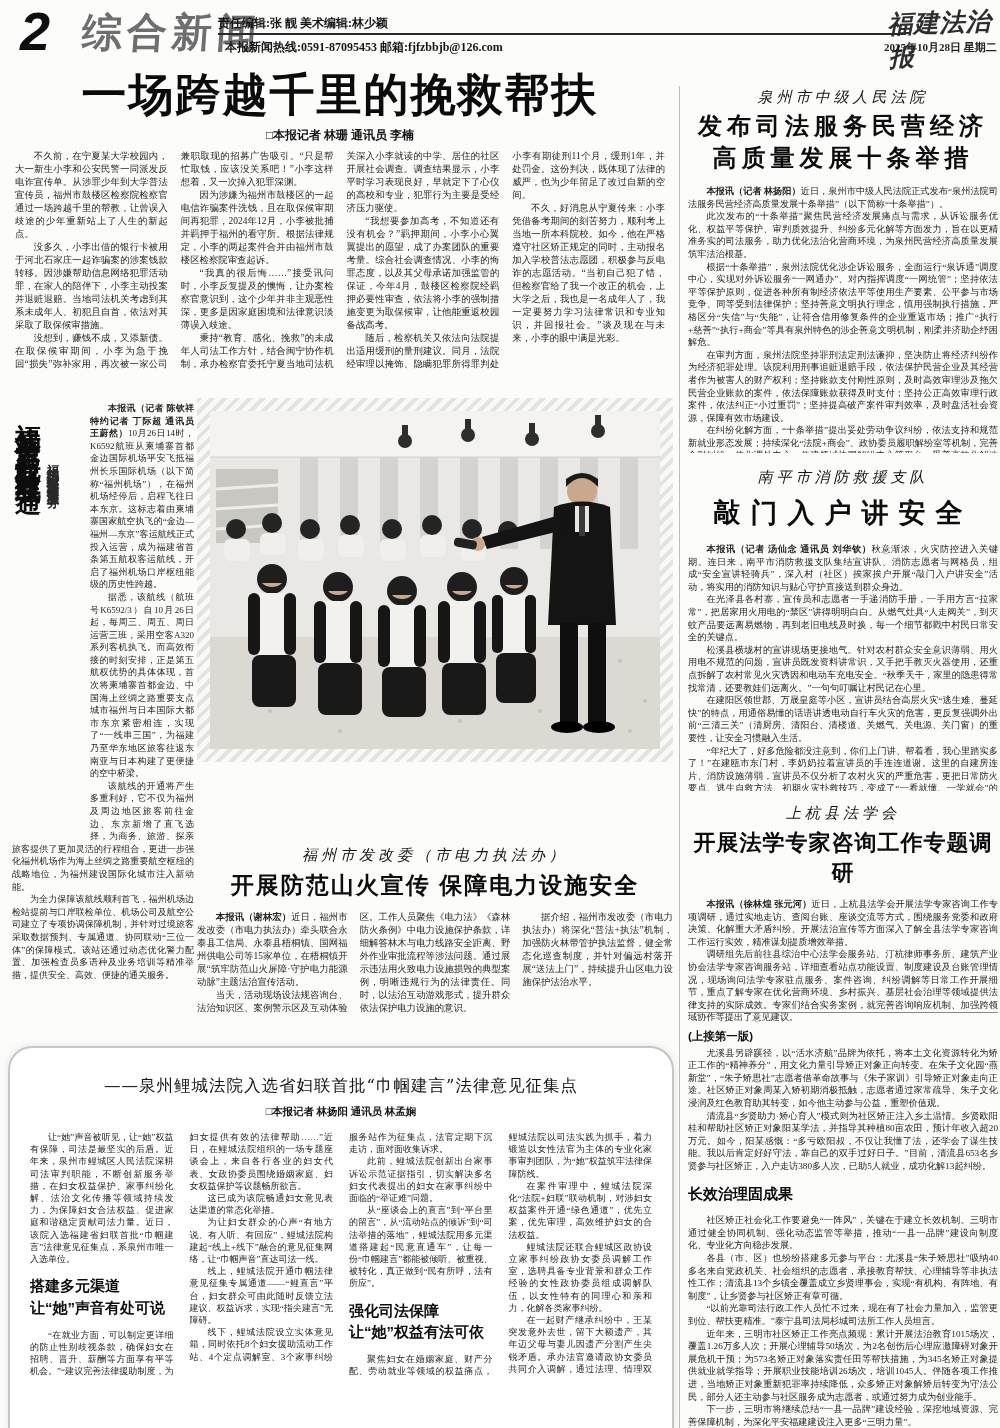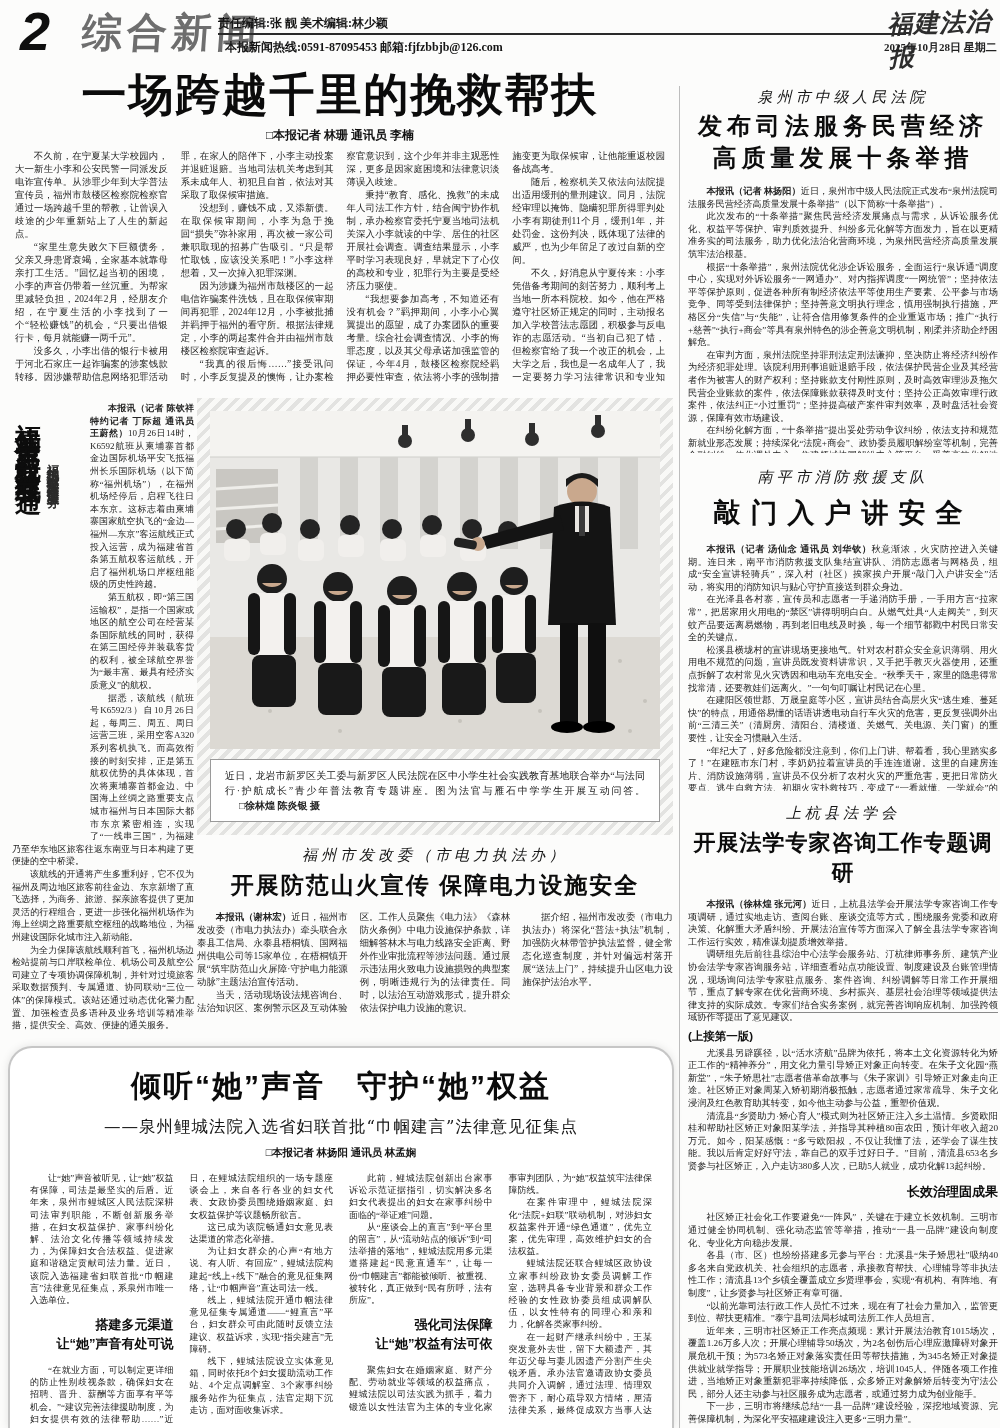--- a/index.html
+++ b/index.html
@@ -62,21 +62,21 @@
   .fire .headline{text-align:center;font-family:"Liberation Sans",sans-serif;font-size:27px;font-weight:900;
             letter-spacing:10px;margin-top:8px;color:#0c0c0c;}
   .fire .body{margin-top:12px;height:248px;overflow:hidden;}
   .law{top:804px;}
   .law .headline{text-align:center;font-family:"Liberation Sans",sans-serif;font-size:22px;font-weight:900;
             letter-spacing:1px;margin-top:5px;color:#0c0c0c;}
   .law .body{margin-top:10px;height:134px;overflow:hidden;}
   
   .cont{left:688px;top:1030px;width:310px;height:398px;overflow:hidden;}
   .cont-label{font-family:"Liberation Sans",sans-serif;font-weight:bold;font-size:11.5px;color:#111;margin-bottom:4px;}
-  .subhead{text-align:right;font-family:"Liberation Sans",sans-serif;font-weight:900;font-size:13px;
+  .subhead{text-align:left;font-family:"Liberation Sans",sans-serif;font-weight:900;font-size:15px;
             line-height:1.45;margin:10px 0;white-space:pre-line;color:#0d0d0d;text-indent:0;}
   
   .women-box{left:8px;top:1046px;width:666px;height:382px;box-sizing:border-box;background:#fff;
             border:2px solid #c6c6c6;border-bottom:none;border-radius:24px 24px 0 0;
             box-shadow:0 0 8px rgba(0,0,0,.10);padding:18px 20px 0;overflow:hidden;}
   .women-title{text-align:center;font-family:"Liberation Sans",sans-serif;font-size:30px;font-weight:900;
             letter-spacing:2px;color:#0b0b0b;}
   .women-subtitle{text-align:center;font-family:"DejaVu Serif",serif;font-size:16.5px;color:#161616;
             margin-top:9px;letter-spacing:1px;}
   .women-byline{text-align:center;font-size:10.5px;font-weight:bold;color:#141414;margin-top:8px;}
@@ -95,39 +95,37 @@
   <div class="abs hotline-line">本报新闻热线:0591-87095453 邮箱:fjfzbbjb@126.com</div>
   <div class="abs paper-logo">福建法治报</div>
   <div class="abs date-line">2025年10月28日 星期二</div>
 
   <div class="abs v-divider"></div>
 
   <div class="abs lead-headline">一场跨越千里的挽救帮扶</div>
   <div class="abs lead-byline">□本报记者 林珊 通讯员 李楠</div>
   <div class="abs lead-cols">
       <p class="para">不久前，在宁夏某大学校园内，大一新生小李和公安民警一同派发反电诈宣传单。从涉罪少年到大学普法宣传员，福州市鼓楼区检察院检察官通过一场跨越千里的帮教，让曾误入歧途的少年重新站上了人生的新起点。</p>
-      <p class="para">“家里生意失败欠下巨额债务，父亲又身患肾衰竭，全家基本就靠母亲打工生活。”回忆起当初的困境，小李的声音仍带着一丝沉重。为帮家里减轻负担，2024年2月，经朋友介绍，在宁夏生活的小李找到了一个“轻松赚钱”的机会，“只要出借银行卡，每月就能赚一两千元”。</p>
       <p class="para">没多久，小李出借的银行卡被用于河北石家庄一起诈骗案的涉案钱款转移。因涉嫌帮助信息网络犯罪活动罪，在家人的陪伴下，小李主动投案并退赃退赔。当地司法机关考虑到其系未成年人、初犯且自首，依法对其采取了取保候审措施。</p>
       <p class="para">没想到，赚钱不成，又添新债。在取保候审期间，小李为急于挽回“损失”弥补家用，再次被一家公司兼职取现的招募广告吸引。“只是帮忙取钱，应该没关系吧！”小李这样想着，又一次掉入犯罪深渊。</p>
       <p class="para">因为涉嫌为福州市鼓楼区的一起电信诈骗案件洗钱，且在取保候审期间再犯罪，2024年12月，小李被批捕并羁押于福州的看守所。根据法律规定，小李的两起案件合并由福州市鼓楼区检察院审查起诉。</p>
       <p class="para">“我真的很后悔……”接受讯问时，小李反复提及的懊悔，让办案检察官意识到，这个少年并非主观恶性深，更多是因家庭困境和法律意识淡薄误入歧途。</p>
       <p class="para">秉持“教育、感化、挽救”的未成年人司法工作方针，结合闽宁协作机制，承办检察官委托宁夏当地司法机关深入小李就读的中学、居住的社区开展社会调查。调查结果显示，小李平时学习表现良好，早就定下了心仪的高校和专业，犯罪行为主要是受经济压力驱使。</p>
       <p class="para">“我想要参加高考，不知道还有没有机会？”羁押期间，小李小心翼翼提出的愿望，成了办案团队的重要考量。综合社会调查情况、小李的悔罪态度，以及其父母承诺加强监管的保证，今年4月，鼓楼区检察院经羁押必要性审查，依法将小李的强制措施变更为取保候审，让他能重返校园备战高考。</p>
       <p class="para">随后，检察机关又依法向法院提出适用缓刑的量刑建议。同月，法院经审理以掩饰、隐瞒犯罪所得罪判处小李有期徒刑11个月，缓刑1年，并处罚金。这份判决，既体现了法律的威严，也为少年留足了改过自新的空间。</p>
       <p class="para">不久，好消息从宁夏传来：小李凭借备考期间的刻苦努力，顺利考上当地一所本科院校。如今，他在严格遵守社区矫正规定的同时，主动报名加入学校普法志愿团，积极参与反电诈的志愿活动。“当初自己犯了错，但检察官给了我一个改正的机会，上大学之后，我也是一名成年人了，我一定要努力学习法律常识和专业知识，并回报社会。”谈及现在与未来，小李的眼中满是光彩。</p>
     </div>
 
   <div class="abs sidebar">
     <div class="vtitles">
       <div class="vtitle">福建首条第五航权客运航线开通</div>
       <div class="vsubtitle">福州机场边检站提供高效便捷通关服务</div>
     </div>
     <p class="para"><strong class="byline-inline">本报讯（记者 陈钦祥 特约记者 丁际超 通讯员 王蔚然）</strong><span>10月26日14时，K6592航班从柬埔寨首都金边国际机场平安飞抵福州长乐国际机场（以下简称“福州机场”），在福州机场经停后，启程飞往日本东京。这标志着由柬埔寨国家航空执飞的“金边—福州—东京”客运航线正式投入运营，成为福建省首条第五航权客运航线，开启了福州机场口岸枢纽能级的历史性跨越。</span></p>
     <div>
-        <p class="para">第五航权，即“第三国运输权”，是指一个国家或地区的航空公司在经营某条国际航线的同时，获得在第三国经停并装载客货的权利，被全球航空界誉为“最丰富、最具有经济实质意义”的航权。</p>
         <p class="para">据悉，该航线（航班号K6592/3）自10月26日起，每周三、周五、周日运营三班，采用空客A320系列客机执飞。而高效衔接的时刻安排，正是第五航权优势的具体体现，首次将柬埔寨首都金边、中国海上丝绸之路重要支点城市福州与日本国际大都市东京紧密相连，实现了“一线串三国”，为福建乃至华东地区旅客往返东南亚与日本构建了更便捷的空中桥梁。</p>
         <p class="para">该航线的开通将产生多重利好，它不仅为福州及周边地区旅客前往金边、东京新增了直飞选择，为商务、旅游、探亲旅客提供了更加灵活的行程组合，更进一步强化福州机场作为海上丝绸之路重要航空枢纽的战略地位，为福州建设国际化城市注入新动能。</p>
         <p class="para">为全力保障该航线顺利首飞，福州机场边检站提前与口岸联检单位、机场公司及航空公司建立了专项协调保障机制，并针对过境旅客采取数据预判、专属通道、协同联动“三位一体”的保障模式。该站还通过动态优化警力配置、加强检查员多语种及业务培训等精准举措，提供安全、高效、便捷的通关服务。</p>
       </div>
   </div>
 
   <div class="abs photo-frame">
     <svg class="photo-box" viewBox="0 0 450 338" xmlns="http://www.w3.org/2000/svg">
       <rect width="450" height="338" fill="#e9e8e5"></rect>
       <rect width="450" height="46" fill="#f4f3f0"></rect>
@@ -245,24 +243,20 @@
         <rect x="369" y="95" width="6" height="30" fill="#3a3a3a"></rect>
         <path d="M350 104 L272 126 l5 12 L354 119 z" fill="#141414"></path>
         <circle cx="268" cy="133" r="7" fill="#c9a88d"></circle>
         <rect x="244" y="128" width="23" height="9" rx="4" fill="#222" transform="rotate(10 255 132)"></rect>
         <rect x="350" y="212" width="18" height="100" fill="#0f0f0f"></rect>
         <rect x="378" y="212" width="18" height="100" fill="#0f0f0f"></rect>
         <ellipse cx="357" cy="316" rx="16" ry="6" fill="#000"></ellipse>
         <ellipse cx="389" cy="316" rx="16" ry="6" fill="#000"></ellipse>
       </g>
     </svg>
-    <div class="caption-box">
-      <span>近日，龙岩市新罗区关工委与新罗区人民法院在区中小学生社会实践教育基地联合举办“与法同行·护航成长”青少年普法教育专题讲座。图为法官与雁石中学学生开展互动问答。</span>
-      <span class="credit">□徐林煌 陈炎银 摄</span>
-    </div>
   </div>
 
   <div class="abs power">
     <div class="kicker">福州市发改委（市电力执法办）</div>
     <div class="headline">开展防范山火宣传  保障电力设施安全</div>
     <div class="body">
       <p class="para"><strong class="byline-inline">本报讯（谢林宏）</strong><span>近日，福州市发改委（市电力执法办）牵头联合永泰县工信局、永泰县梧桐镇、国网福州供电公司等15家单位，在梧桐镇开展“筑牢防范山火屏障·守护电力能源动脉”主题法治宣传活动。</span></p>
       <div>
           <p class="para">当天，活动现场设法规咨询台、法治知识区、案例警示区及互动体验区。工作人员聚焦《电力法》《森林防火条例》中电力设施保护条款，详细解答林木与电力线路安全距离、野外作业审批流程等涉法问题。通过展示违法用火致电力设施损毁的典型案例，明晰违规行为的法律责任。同时，以法治互动游戏形式，提升群众依法保护电力设施的意识。</p>
           <p class="para">据介绍，福州市发改委（市电力执法办）将深化“普法+执法”机制，加强防火林带管护执法监督，健全常态化巡查制度，并针对偏远村落开展“送法上门”，持续提升山区电力设施保护法治水平。</p>
@@ -322,21 +316,20 @@
         <div class="subhead">长效治理固成果</div>
         <p class="para">社区矫正社会化工作要避免“一阵风”，关键在于建立长效机制。三明市通过健全协同机制、强化动态监管等举措，推动“一县一品牌”建设向制度化、专业化方向稳步发展。</p>
         <p class="para">各县（市、区）也纷纷搭建多元参与平台：尤溪县“朱子矫思社”吸纳40多名来自党政机关、社会组织的志愿者，承接教育帮扶、心理辅导等非执法性工作；清流县13个乡镇全覆盖成立乡贤理事会，实现“有机构、有阵地、有制度”，让乡贤参与社区矫正有章可循。</p>
         <p class="para">“以前光靠司法行政工作人员忙不过来，现在有了社会力量加入，监管更到位、帮扶更精准。”泰宁县司法局杉城司法所工作人员坦言。</p>
         <p class="para">近年来，三明市社区矫正工作亮点频现：累计开展法治教育1015场次，覆盖1.26万多人次；开展心理辅导50场次，为2名创伤后心理应激障碍对象开展危机干预；为573名矫正对象落实责任田等帮扶措施，为345名矫正对象提供就业就学指导；开展职业技能培训26场次，培训1045人。伴随各项工作推进，当地矫正对象重新犯罪率持续降低，众多矫正对象解矫后转变为守法公民，部分人还主动参与社区服务成为志愿者，或通过努力成为创业能手。</p>
         <p class="para">下一步，三明市将继续总结“一县一品牌”建设经验，深挖地域资源、完善保障机制，为深化平安福建建设注入更多“三明力量”。</p>
       </div>
   </div>
 
   <div class="abs women-box">
-    <div class="women-title">倾听“她”声音　守护“她”权益</div>
     <div class="women-subtitle">——泉州鲤城法院入选省妇联首批“巾帼建言”法律意见征集点</div>
     <div class="women-byline">□本报记者 林扬阳 通讯员 林孟娴</div>
     <div class="women-cols">
         <p class="para">让“她”声音被听见，让“她”权益有保障，司法是最坚实的后盾。近年来，泉州市鲤城区人民法院深耕司法审判职能，不断创新服务举措，在妇女权益保护、家事纠纷化解、法治文化传播等领域持续发力，为保障妇女合法权益、促进家庭和谐稳定贡献司法力量。近日，该院入选福建省妇联首批“巾帼建言”法律意见征集点，系泉州市唯一入选单位。</p>
         <div class="subhead">搭建多元渠道
 让“她”声音有处可说</div>
         <p class="para">“在就业方面，可以制定更详细的防止性别歧视条款，确保妇女在招聘、晋升、薪酬等方面享有平等机会。”“建议完善法律援助制度，为妇女提供有效的法律帮助……”近日，在鲤城法院组织的一场专题座谈会上，来自各行各业的妇女代表、女政协委员围绕婚姻家庭、妇女权益保护等议题畅所欲言。</p>
         <p class="para">这已成为该院畅通妇女意见表达渠道的常态化举措。</p>
         <p class="para">为让妇女群众的心声“有地方说、有人听、有回应”，鲤城法院构建起“线上+线下”融合的意见征集网络，让“巾帼声音”直达司法一线。</p>
         <p class="para">线上，鲤城法院开通巾帼法律意见征集专属通道——“鲤直言”平台，妇女群众可由此随时反馈立法建议、权益诉求，实现“指尖建言”无障碍。</p>

